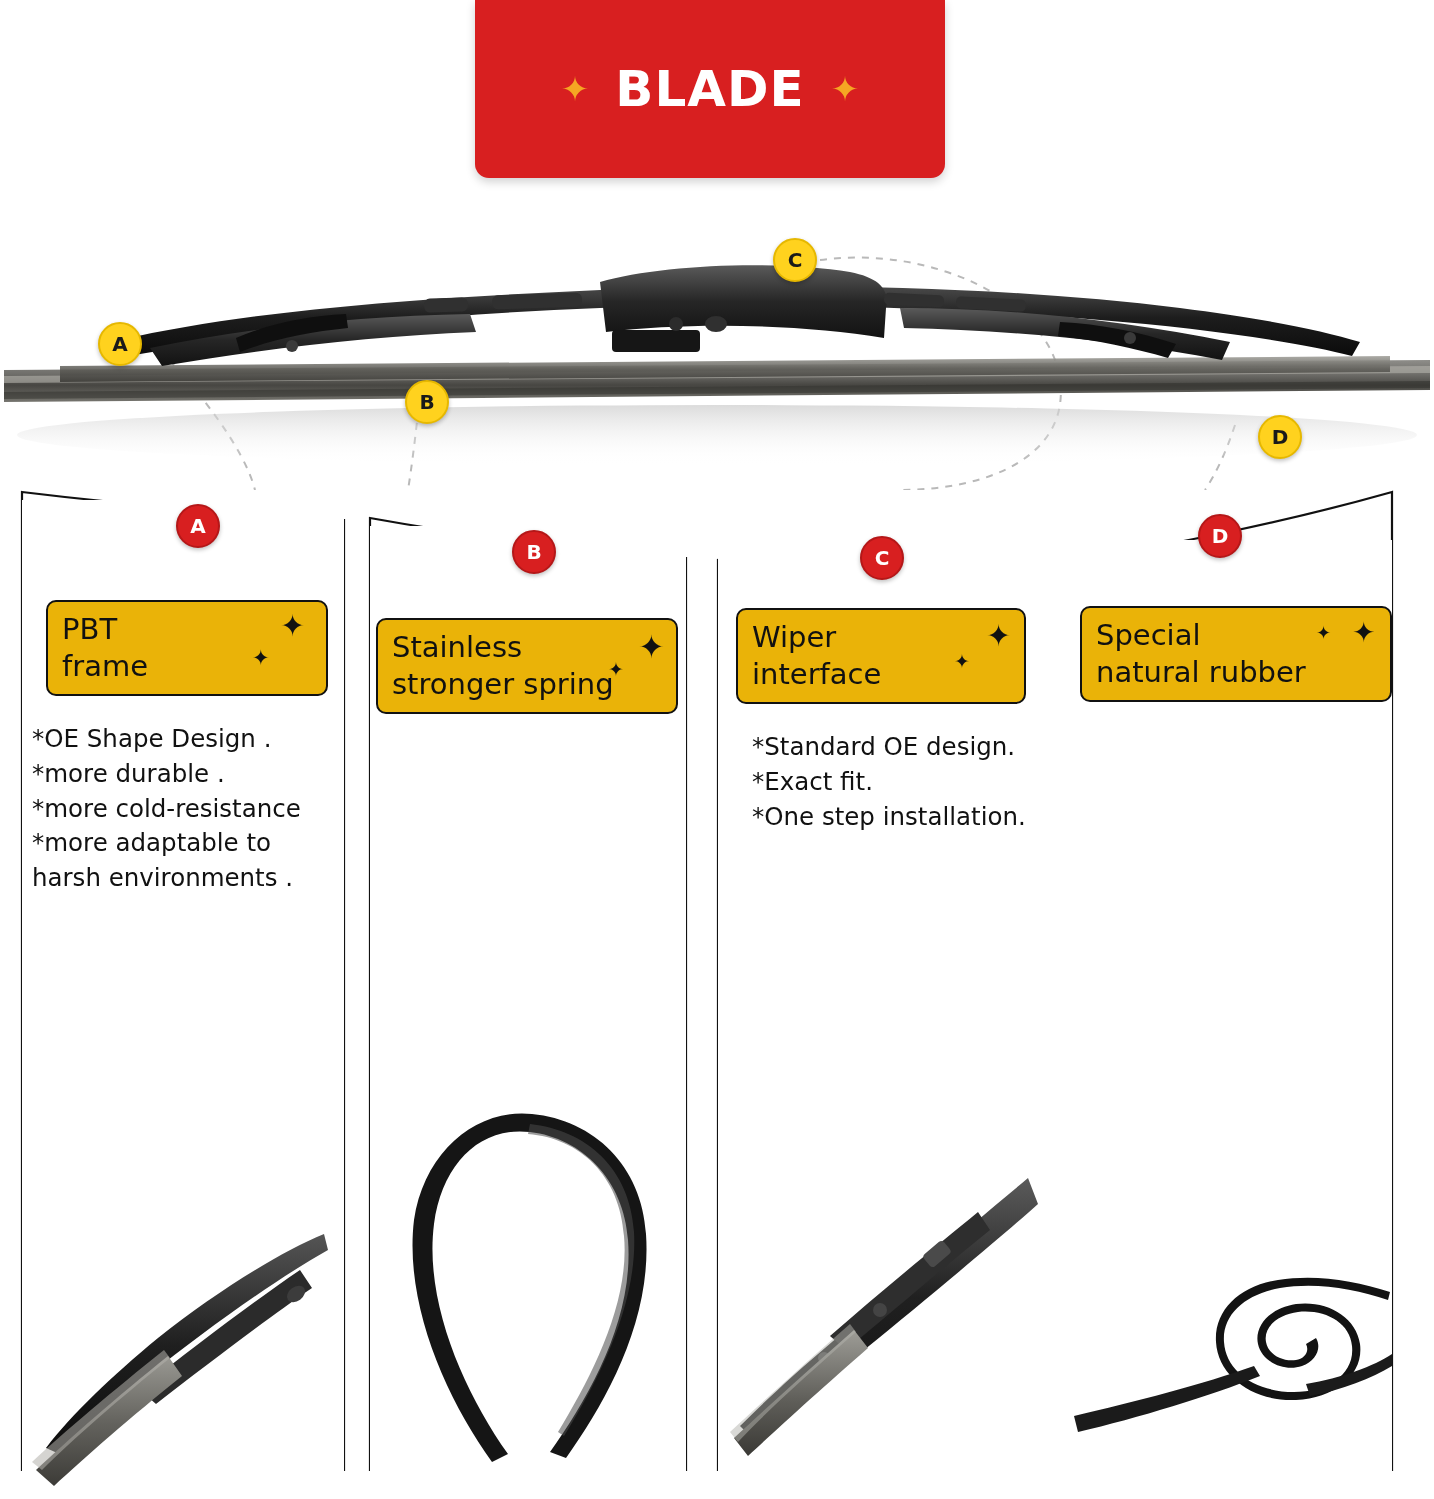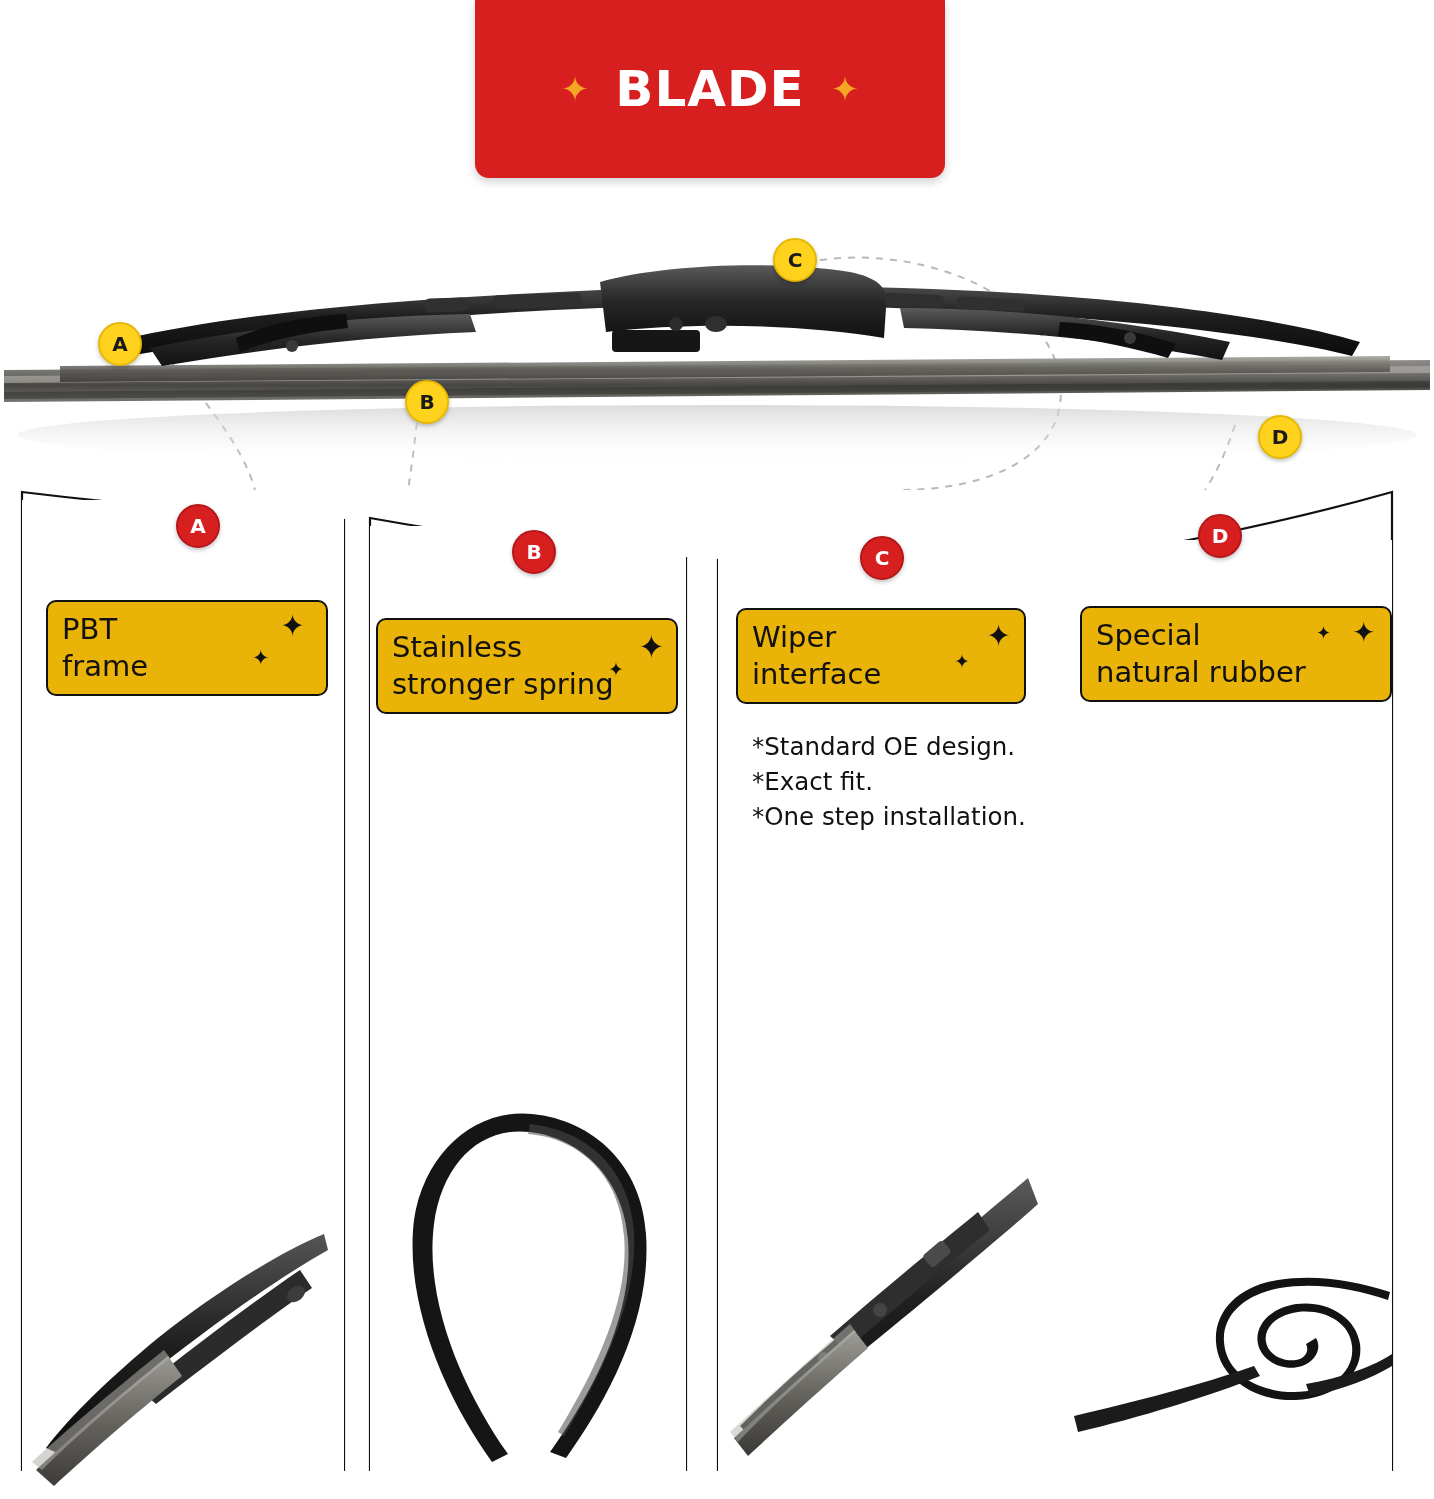--- a/index.html
+++ b/index.html
@@ -240,20 +240,25 @@
 
   <div class="panel" style="left:22px; top:30px; width:322px; height:980px;">
     <div class="title-box" style="left:24px; top:100px; width:282px; height:96px;">
       <span class="title-text">PBT
 frame</span>
       <span class="title-sparks">
         <span style="left:38px; top:0px; font-size:30px;">✦</span>
         <span style="left:10px; top:38px; font-size:21px;">✦</span>
       </span>
     </div>
+    <div class="desc" style="left:10px; top:222px; width:310px;">*OE Shape Design .
+*more durable .
+*more cold-resistance
+*more adaptable to
+harsh environments .</div>
     <svg class="photo" style="left:6px; top:700px;" width="320" height="290" viewBox="0 0 320 290">
       <defs>
         <linearGradient id="pMetal" x1="0" y1="0" x2="0" y2="1">
           <stop offset="0%" stop-color="#9a9993"></stop>
             <stop offset="50%" stop-color="#65645f"></stop>
             <stop offset="100%" stop-color="#3c3b37"></stop>
         </linearGradient>
         <linearGradient id="pBlk" x1="0" y1="0" x2="0" y2="1">
           <stop offset="0%" stop-color="#555"></stop>
             <stop offset="50%" stop-color="#1f1f1f"></stop>

